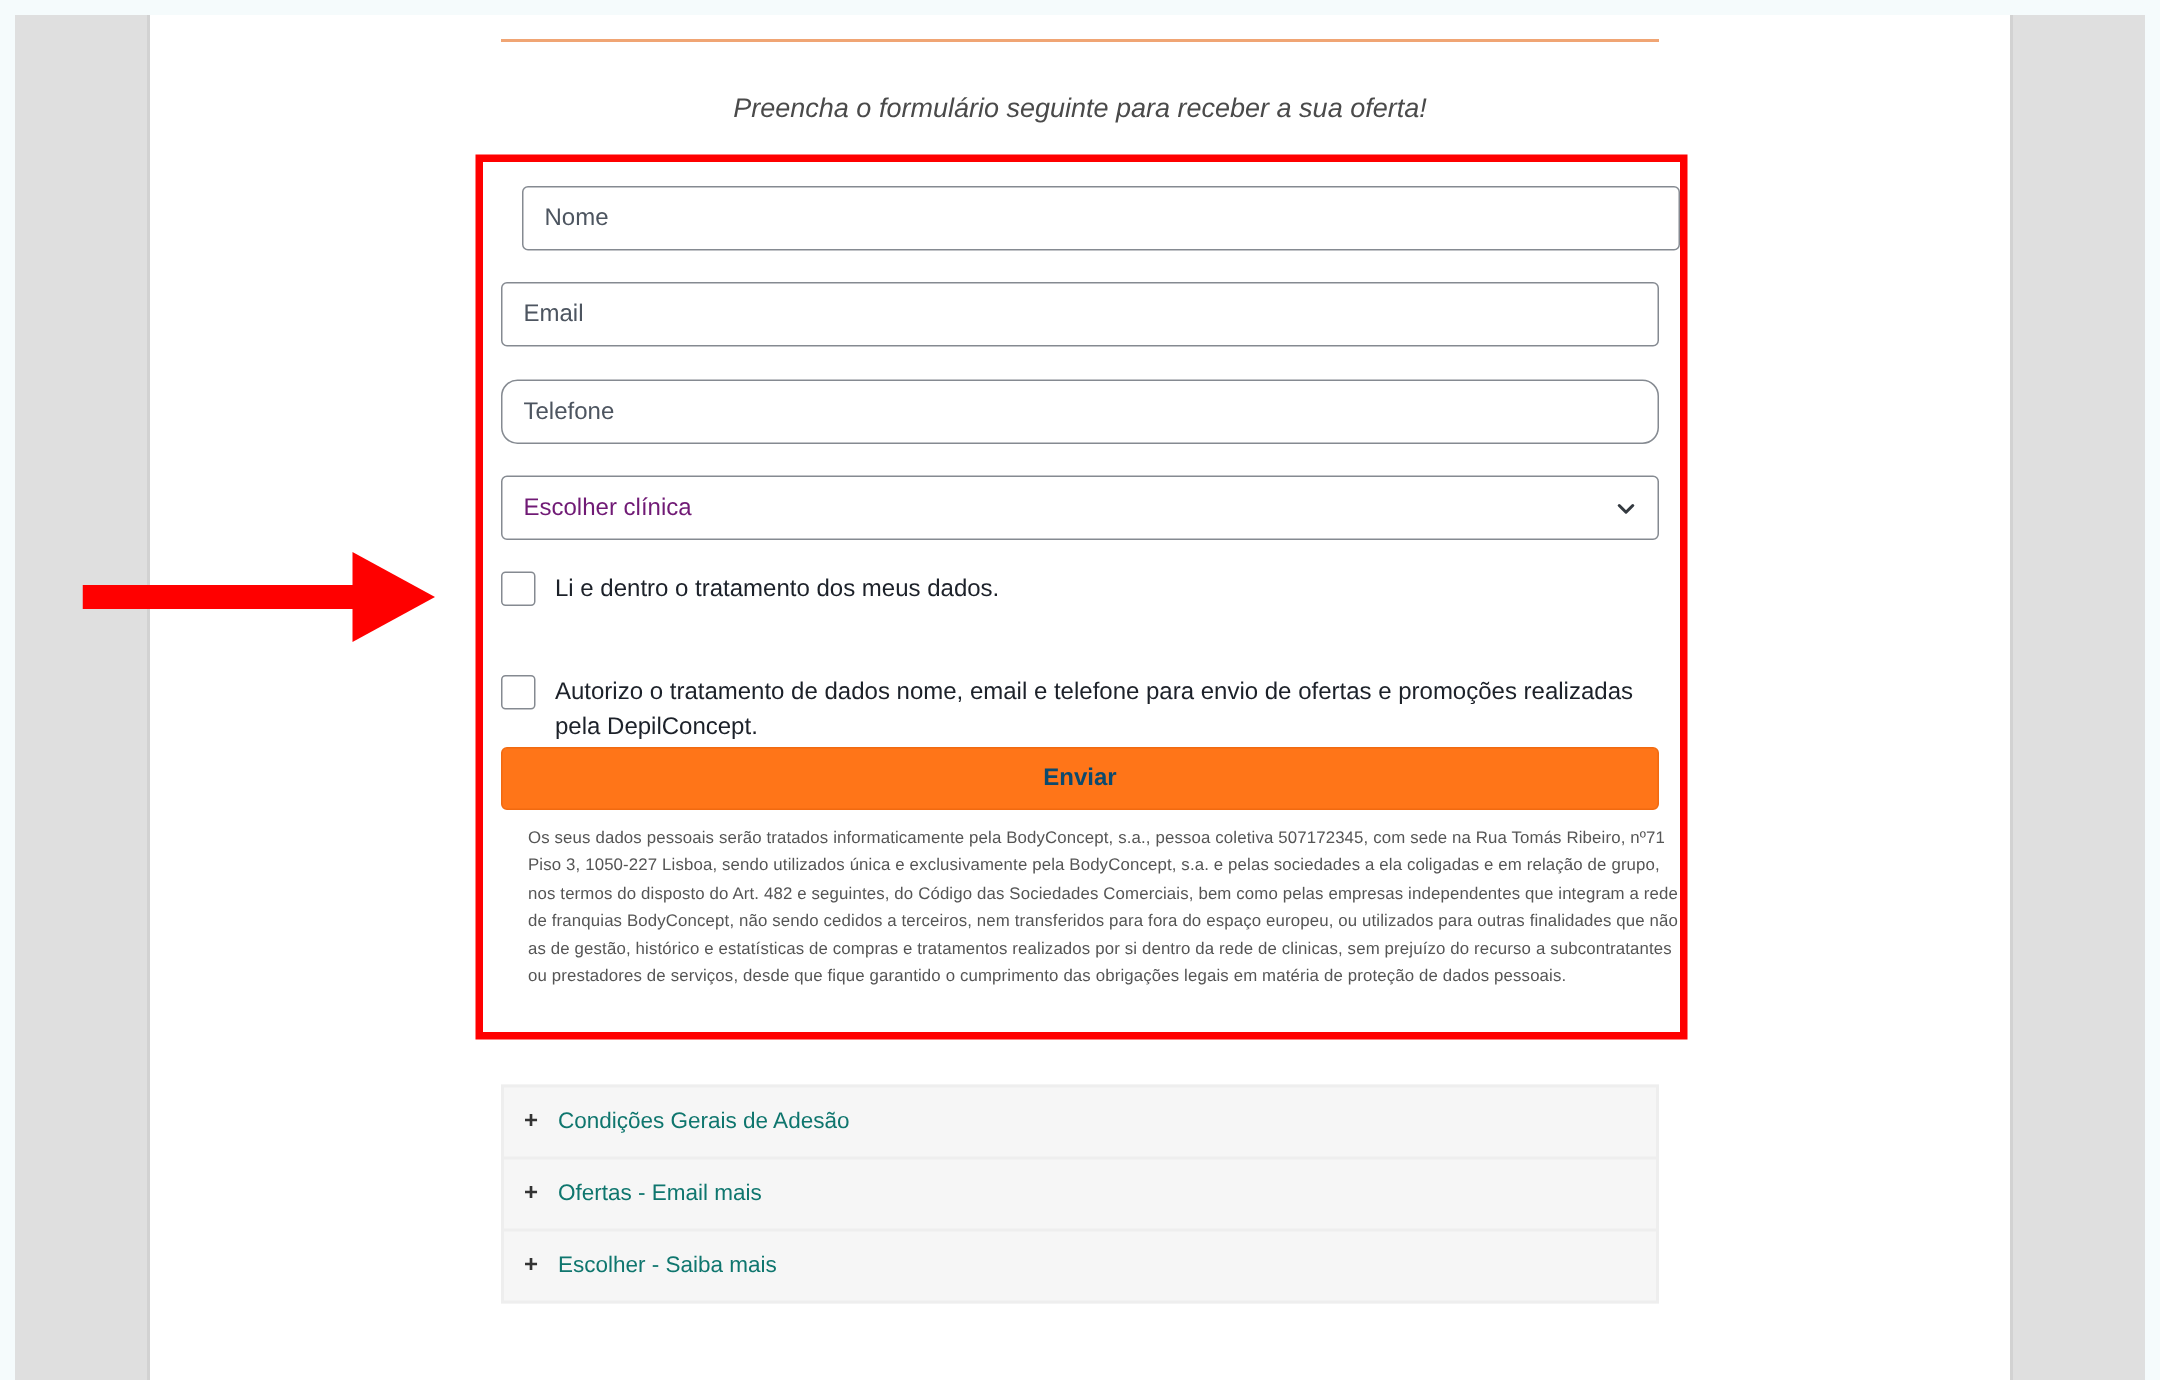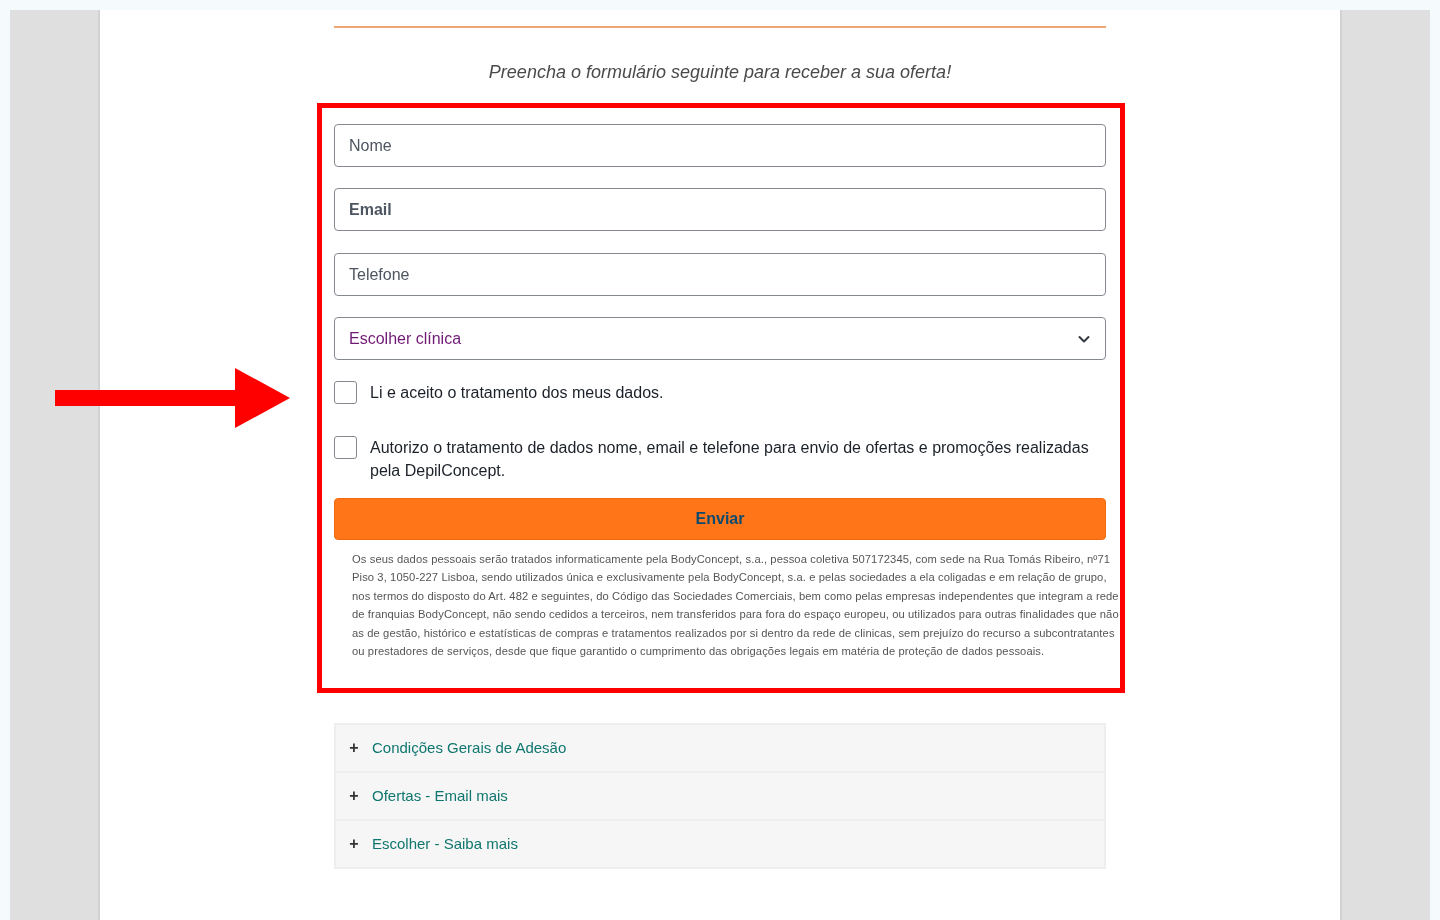--- a/index.html
+++ b/index.html
@@ -112,37 +112,37 @@
 
 <div class="viewport"></div>
 <div class="page" style="left:98px;top:10px;"></div>
 
 <div class="divider"></div>
 
 <p class="intro">Preencha o formulário seguinte para receber a sua oferta!</p>
 
 <div class="highlight-box"></div>
 
-<input class="field" style="top: 124px;" type="text" placeholder="Nome">
-<input class="field" style="top: 188px; font-weight: bold;" type="email" placeholder="Email">
-<input class="field" style="top: 253px;" type="tel" placeholder="Telefone">
+<input class="field" style="top: 124px; margin-left: 14px;" type="text" placeholder="Nome">
+<input class="field" style="top: 188px;" type="email" placeholder="Email">
+<input class="field" style="top: 253px; border-radius: 11px;" type="tel" placeholder="Telefone">
 
 <div class="field select" style="top:317px;">
   <span>Escolher clínica</span>
   <svg class="chevron" viewBox="0 0 14 14">
     <path d="M2.5 5 L7 9.5 L11.5 5" fill="none" stroke="#343a40" stroke-width="2" stroke-linecap="round" stroke-linejoin="round"></path>
   </svg>
 </div>
 
 <div class="check-row" style="top:381px;">
   <div class="checkbox"></div>
-  <span class="check-label">Li e aceito o tratamento dos meus dados.</span>
+  <span class="check-label">Li e dentro o tratamento dos meus dados.</span>
 </div>
 
-<div class="check-row" style="top:436px;">
+<div class="check-row" style="top:450px;">
   <div class="checkbox"></div>
   <span class="check-label">Autorizo o tratamento de dados nome, email e telefone para envio de ofertas e promoções realizadas pela DepilConcept.</span>
 </div>
 
 <button class="submit">Enviar</button>
 
 <p class="legal">Os seus dados pessoais serão tratados informaticamente pela BodyConcept, s.a., pessoa coletiva 507172345, com sede na Rua Tomás Ribeiro, nº71 Piso 3, 1050-227 Lisboa, sendo utilizados única e exclusivamente pela BodyConcept, s.a. e pelas sociedades a ela coligadas e em relação de grupo, nos termos do disposto do Art. 482 e seguintes, do Código das Sociedades Comerciais, bem como pelas empresas independentes que integram a rede de franquias BodyConcept, não sendo cedidos a terceiros, nem transferidos para fora do espaço europeu, ou utilizados para outras finalidades que não as de gestão, histórico e estatísticas de compras e tratamentos realizados por si dentro da rede de clinicas, sem prejuízo do recurso a subcontratantes ou prestadores de serviços, desde que fique garantido o cumprimento das obrigações legais em matéria de proteção de dados pessoais.</p>
 
 <div class="accordion">
   <div class="acc-item">

